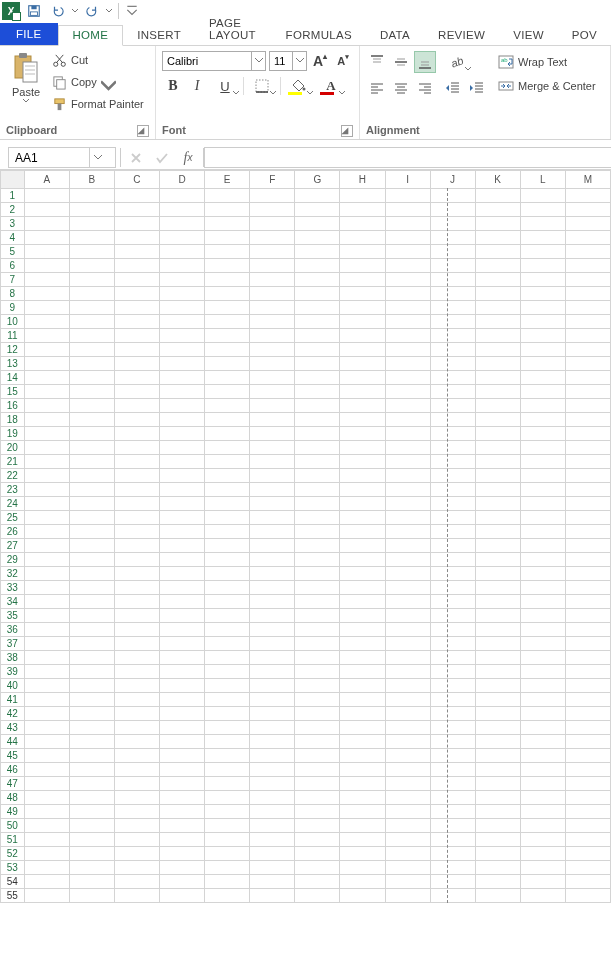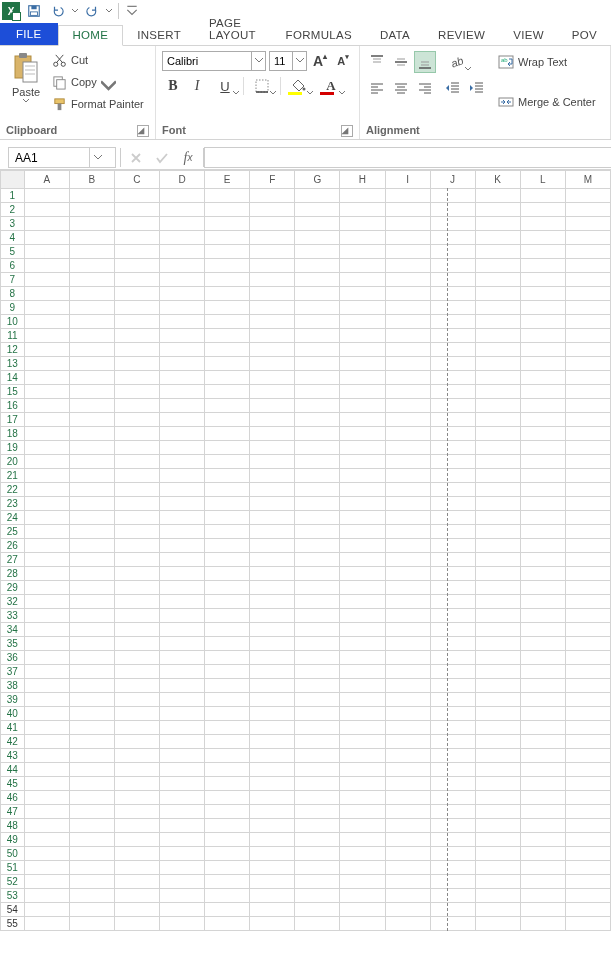--- a/index.html
+++ b/index.html
@@ -357,21 +357,21 @@
               <svg width="16" height="16" viewBox="0 0 16 16">
                 <line x1="6" y1="3" x2="14" y2="3" stroke="#555"></line>
                 <line x1="6" y1="6" x2="14" y2="6" stroke="#555"></line>
                 <line x1="6" y1="9" x2="14" y2="9" stroke="#555"></line>
                 <line x1="6" y1="12" x2="14" y2="12" stroke="#555"></line>
                 <path d="M1 5 L4 8 L1 11" fill="#3b6ea5"></path>
               </svg>
             </div>
         </div>
       </div>
-      <div class="align-col" style="gap:18px">
+      <div class="align-col" style="gap:2px">
         <div class="wrapbtn">
           <svg viewBox="0 0 16 16">
               <rect x="1" y="2" width="14" height="12" fill="none" stroke="#888"></rect>
               <text x="3" y="8" font-size="6" fill="#2a7">ab</text>
               <path d="M11 5 L14 5 L14 10 L11 10 M12 8 L10 10 L12 12" fill="none" stroke="#3b6ea5"></path>
             </svg>
           <span>Wrap Text</span>
         </div>
         <div class="wrapbtn">
           <svg viewBox="0 0 16 16">
@@ -687,36 +687,20 @@
           <td></td>
           <td></td>
           <td></td>
           <td></td>
           <td></td>
           <td></td>
           <td></td>
           <td></td>
         </tr>
         <tr>
-          <th class="rowhdr">17</th>
-          <td></td>
-          <td></td>
-          <td></td>
-          <td></td>
-          <td></td>
-          <td></td>
-          <td></td>
-          <td></td>
-          <td></td>
-          <td></td>
-          <td></td>
-          <td></td>
-          <td></td>
-        </tr>
-        <tr>
           <th class="rowhdr">18</th>
           <td></td>
           <td></td>
           <td></td>
           <td></td>
           <td></td>
           <td></td>
           <td></td>
           <td></td>
           <td></td>
@@ -848,36 +832,20 @@
           <td></td>
           <td></td>
           <td></td>
           <td></td>
           <td></td>
           <td></td>
           <td></td>
         </tr>
         <tr>
           <th class="rowhdr">27</th>
-          <td></td>
-          <td></td>
-          <td></td>
-          <td></td>
-          <td></td>
-          <td></td>
-          <td></td>
-          <td></td>
-          <td></td>
-          <td></td>
-          <td></td>
-          <td></td>
-          <td></td>
-        </tr>
-        <tr>
-          <th class="rowhdr">28</th>
           <td></td>
           <td></td>
           <td></td>
           <td></td>
           <td></td>
           <td></td>
           <td></td>
           <td></td>
           <td></td>
           <td></td>

